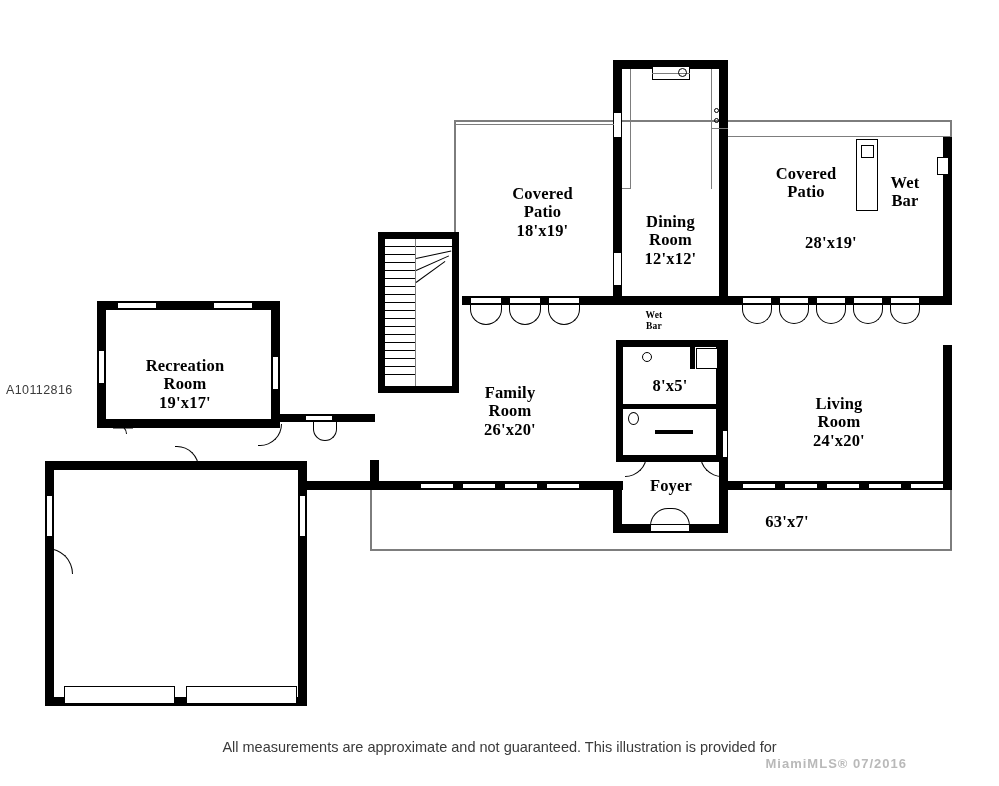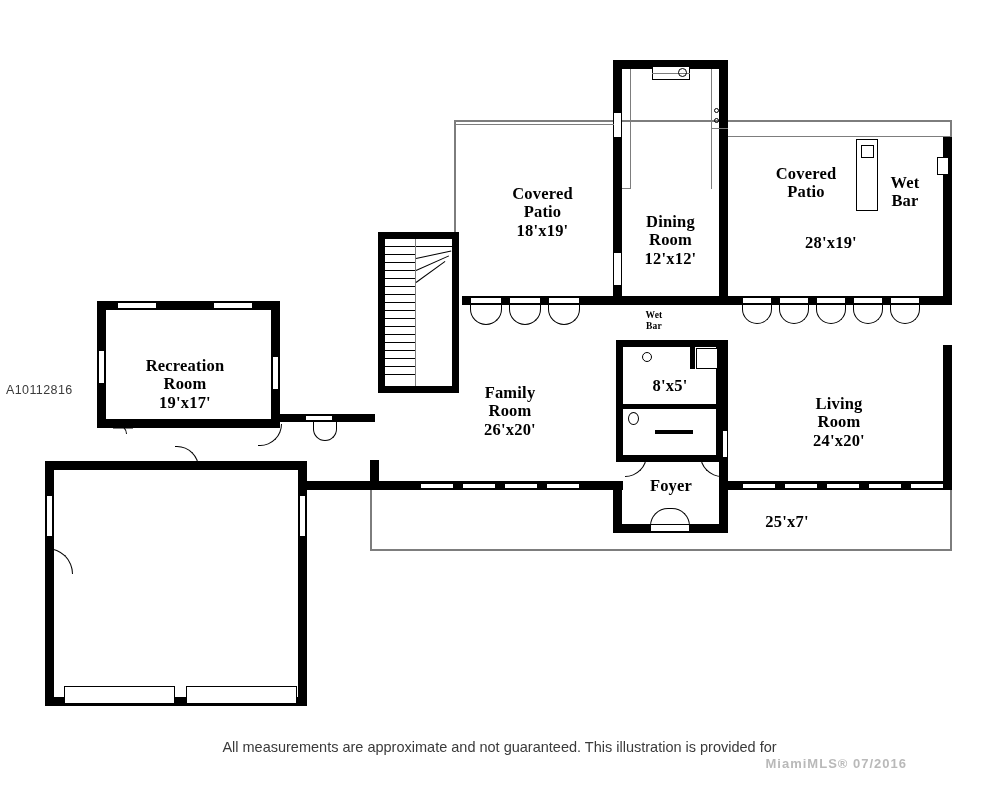--- a/index.html
+++ b/index.html
@@ -298,21 +298,21 @@
   <div class="label lg" style="left:780px; top:359px; width:118px;margin-top:36px;">Living
 Room
 24'x20'</div>
   <div class="label lg" style="left:448px; top:384px; width:124px;">Family
 Room
 26'x20'</div>
   <div class="label lg" style="left:122px; top:357px; width:126px;">Recreation
 Room
 19'x17'</div>
   <div class="label lg" style="left:627px; top:477px; width:88px;">Foyer</div>
-  <div class="label lg" style="left:742px; top:513px; width:90px;">25'x7'</div>
+  <div class="label lg" style="left:742px; top:513px; width:90px;">63'x7'</div>
 
 </div>
 
 <div id="mls-id">A10112816</div>
 
 <div id="footer">
   <span class="line">All measurements are approximate and not guaranteed. This illustration is provided for</span>
 </div>
 
 <div id="mls-watermark">MiamiMLS® 07/2016</div>

